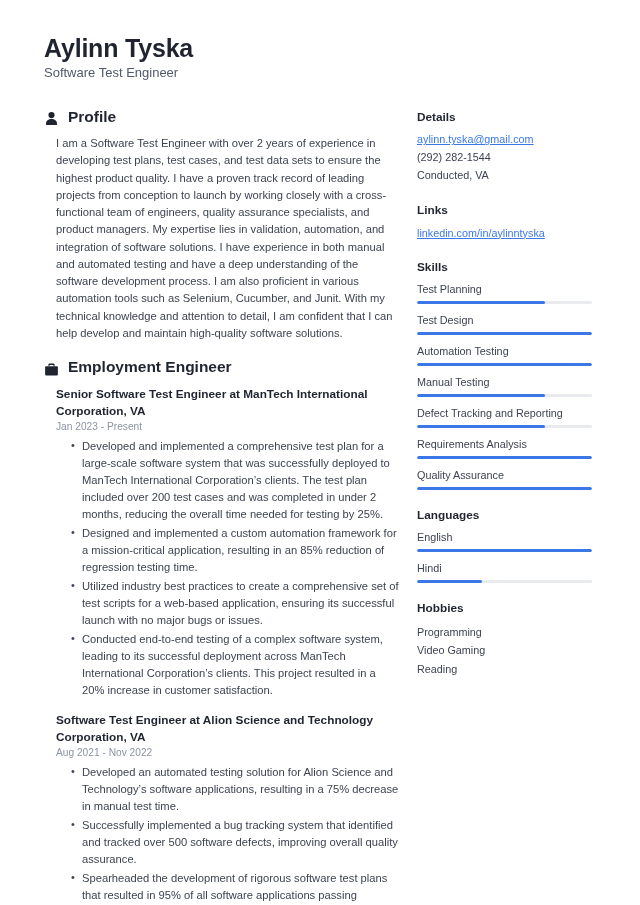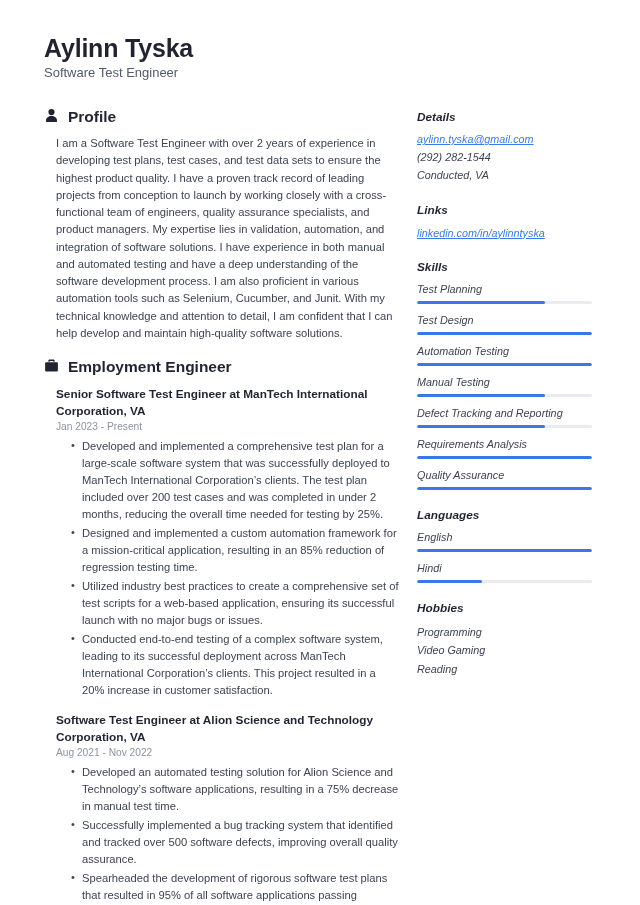--- a/index.html
+++ b/index.html
@@ -48,27 +48,26 @@
     width: 373px;
     flex: 0 0 373px;
     padding-right: 18px;
     box-sizing: border-box;
   }
   .col-side {
     width: 175px;
     flex: 0 0 175px;
     box-sizing: border-box;
     padding-top: 2px;
-    font-style: italic;
   }
 
   
   .section-head {
     display: flex;
-    align-items: flex-start;
+    align-items: flex-end;
     gap: 9px;
     margin: 0 0 9px 0;
   }
   .section-head .sec-icon {
     width: 15px;
     height: 15px;
     flex: 0 0 15px;
     display: block;
     color: #1f2430;
   }

